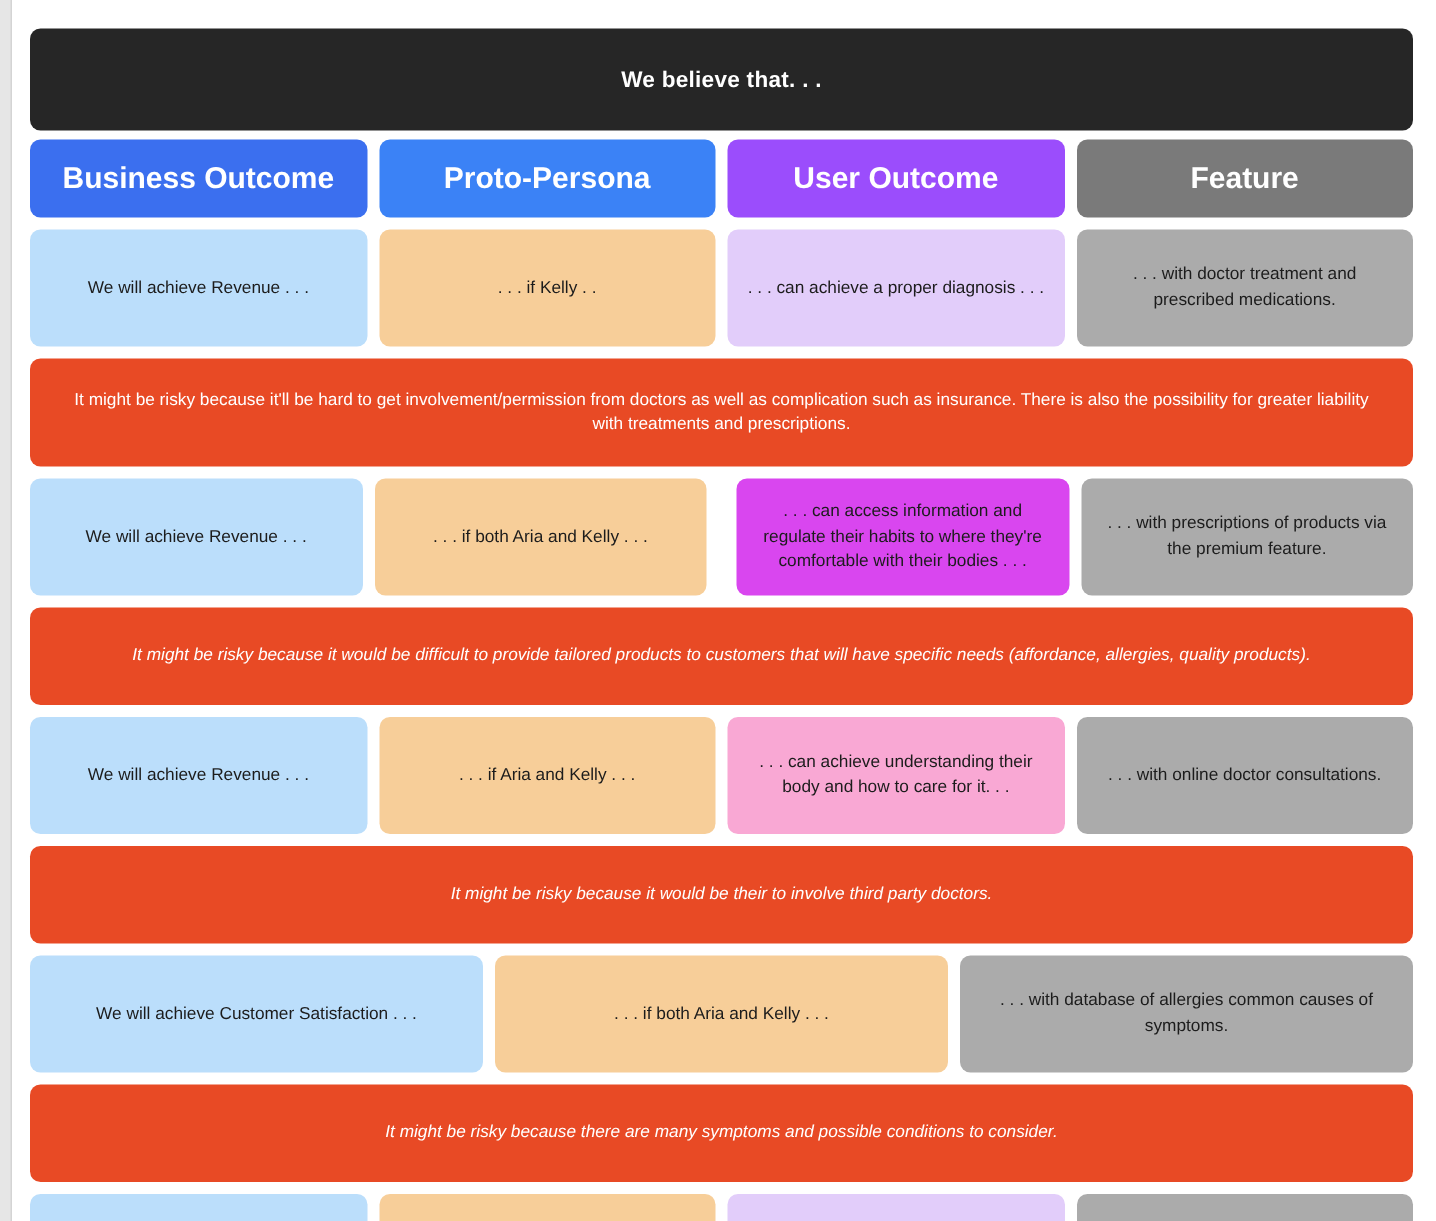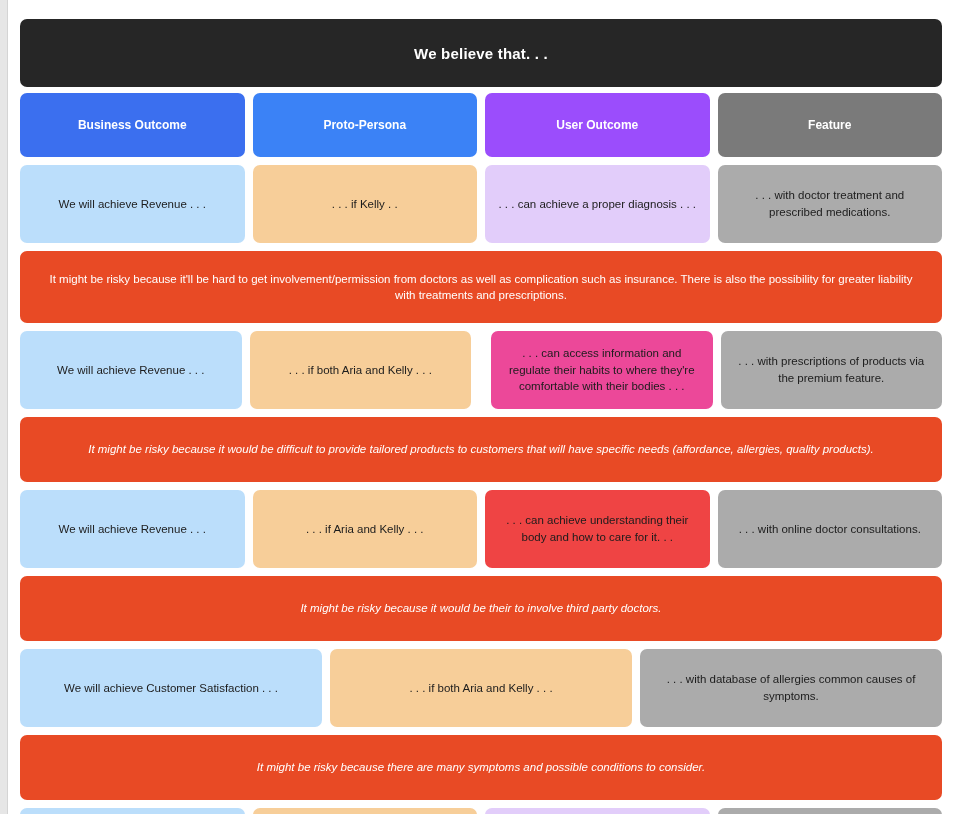--- a/index.html
+++ b/index.html
@@ -51,26 +51,26 @@
     display: flex;
     margin: 6px 15px 0 11px;
     gap: 8px;
   }
   .col-row > * {
     flex: 1 1 0;
     box-sizing: border-box;
     border-radius: 7px;
   }
   .header-cell {
-    height: 64px;
+    height: 52px;
     display: flex;
     align-items: center;
     justify-content: center;
     color: #ffffff;
-    font-size: 12px;
+    font-size: 20px;
     font-weight: bold;
     text-align: center;
   }
   .card-row {
     display: flex;
     margin: 8px 15px 0 11px;
     gap: 8px;
   }
   .card {
     flex: 1 1 0;
@@ -133,28 +133,28 @@
       <div class="card-row">
         <div class="card" style="background: rgb(187, 222, 251);">We will achieve Revenue . . .</div>
         <div class="card" style="background: rgb(247, 206, 153);">. . . if Kelly  . .</div>
         <div class="card" style="background: rgb(226, 205, 250);">. . . can achieve a proper diagnosis . . .</div>
         <div class="card" style="background: rgb(171, 171, 171);">. . . with doctor treatment and prescribed medications.</div>
       </div>
       <div class="risk-bar tall" style="background: rgb(232, 74, 37);">It might be risky because it'll be hard to get involvement/permission from doctors as well as complication such as insurance. There is also the possibility for greater liability with treatments and prescriptions.</div>
       <div class="card-row">
         <div class="card" style="background: rgb(187, 222, 251);">We will achieve Revenue . . .</div>
         <div class="card" style="background: rgb(247, 206, 153);">. . . if both Aria and Kelly . . .</div>
-        <div class="card" style="background: #ec4899; margin-left: 12px;">. . . can access information and regulate their habits to where they're comfortable with their bodies . . .</div>
+        <div class="card" style="background: #d946ef; margin-left: 12px;">. . . can access information and regulate their habits to where they're comfortable with their bodies . . .</div>
         <div class="card" style="background: rgb(171, 171, 171);">. . . with prescriptions of products via the premium feature.</div>
       </div>
       <div class="risk-bar italic" style="background: rgb(232, 74, 37);">It might be risky because it would be difficult to provide tailored products to customers that will have specific needs (affordance, allergies, quality products).</div>
       <div class="card-row">
         <div class="card" style="background: rgb(187, 222, 251);">We will achieve Revenue . . .</div>
         <div class="card" style="background: rgb(247, 206, 153);">. . . if Aria and Kelly . . .</div>
-        <div class="card" style="background: #ef4444;">. . . can achieve understanding their body and how to care for it. . .</div>
+        <div class="card" style="background: #f9a8d4;">. . . can achieve understanding their body and how to care for it. . .</div>
         <div class="card" style="background: rgb(171, 171, 171);">. . . with online doctor consultations.</div>
       </div>
       <div class="risk-bar italic" style="background: rgb(232, 74, 37);">It might be risky because it would be their to involve third party doctors.</div>
       <div class="card-row">
         <div class="card" style="background: rgb(187, 222, 251);">We will achieve Customer Satisfaction . . .</div>
         <div class="card" style="background: rgb(247, 206, 153);">. . . if both Aria and Kelly . . .</div>
         <div class="card" style="background: rgb(171, 171, 171);">. . . with database of allergies common causes of symptoms.</div>
       </div>
       <div class="risk-bar italic" style="background: rgb(232, 74, 37); margin-left: 11px;">It might be risky because there are many symptoms and possible conditions to consider.</div>
       <div class="card-row">

